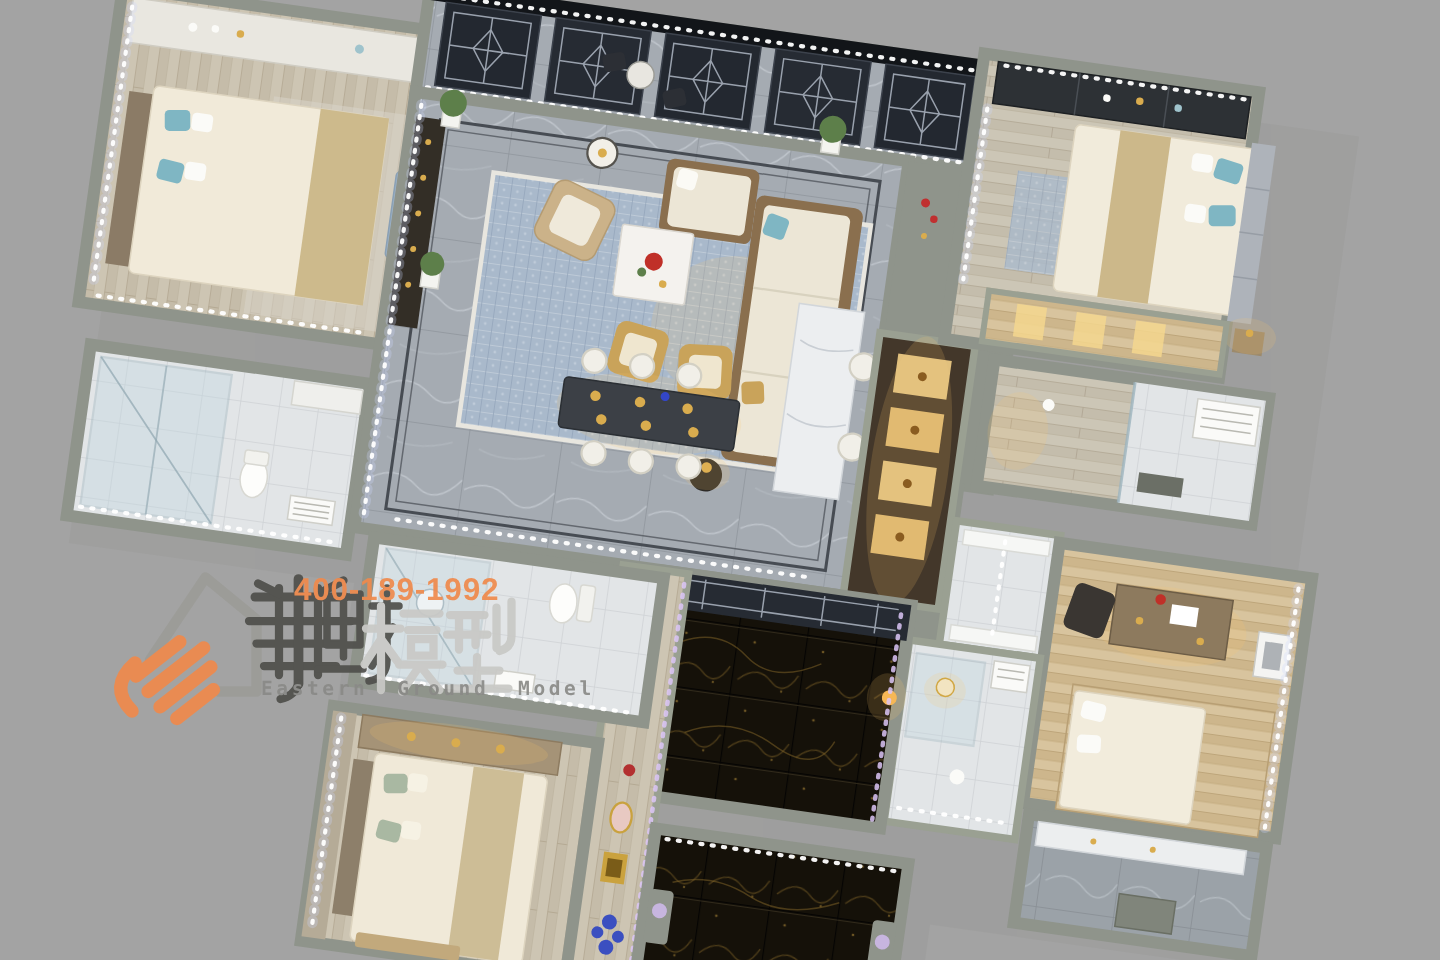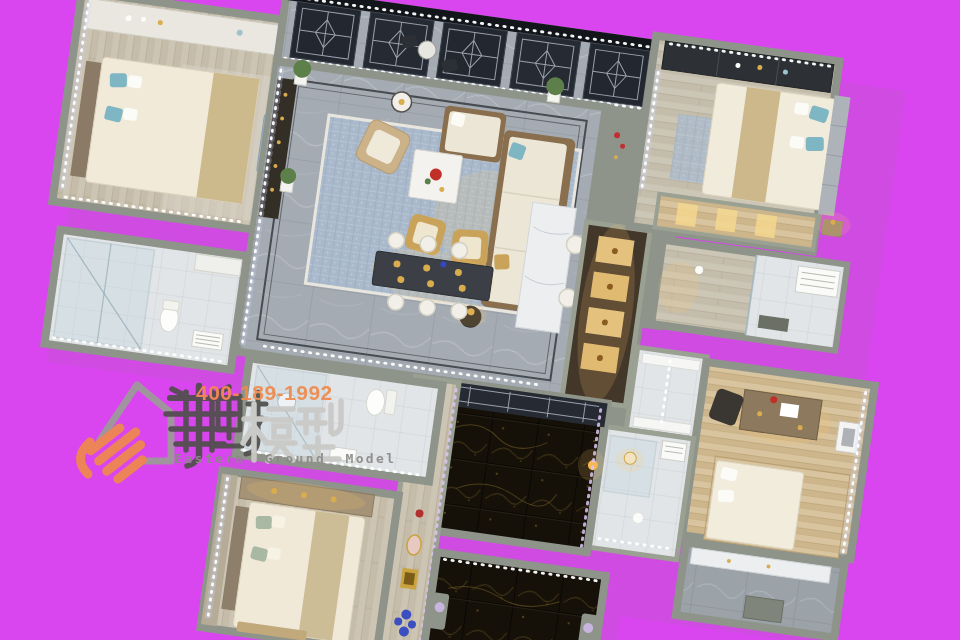--- a/index.html
+++ b/index.html
@@ -1,16 +1,16 @@
 <!DOCTYPE html>
 <html><head>
 <meta charset="utf-8">
 <style>
   html,body{margin:0;padding:0;background:#ffffff;}
-  .stage{position:relative;width:960px;height:640px;background:#d946ef;overflow:hidden;
+  .stage{position:relative;width:960px;height:640px;background:#a3a3a3;overflow:hidden;
          font-family:"Liberation Sans",sans-serif;}
   svg{position:absolute;left:0;top:0;}
   .room{stroke:#8F948B;stroke-width:8;}
   .part{stroke:#9AA092;stroke-width:5;}
   .led{fill:none;stroke:#ffffff;stroke-width:2.8;stroke-dasharray:1.4 6.2;stroke-linecap:round;opacity:.95;}
   .ledg{fill:none;stroke:#cdd8ff;stroke-width:7;stroke-dasharray:1.4 6.2;stroke-linecap:round;opacity:.28;}
   .ledl{fill:none;stroke:#dcc6f7;stroke-width:3;stroke-dasharray:1.6 5.6;stroke-linecap:round;opacity:.85;}
   .chair{fill:#f1efe8;stroke:#d3d0c4;stroke-width:1.5;}
   .glow{fill:#ffc96a;opacity:.16;}
   .gdot{fill:#D9AC4E;}

